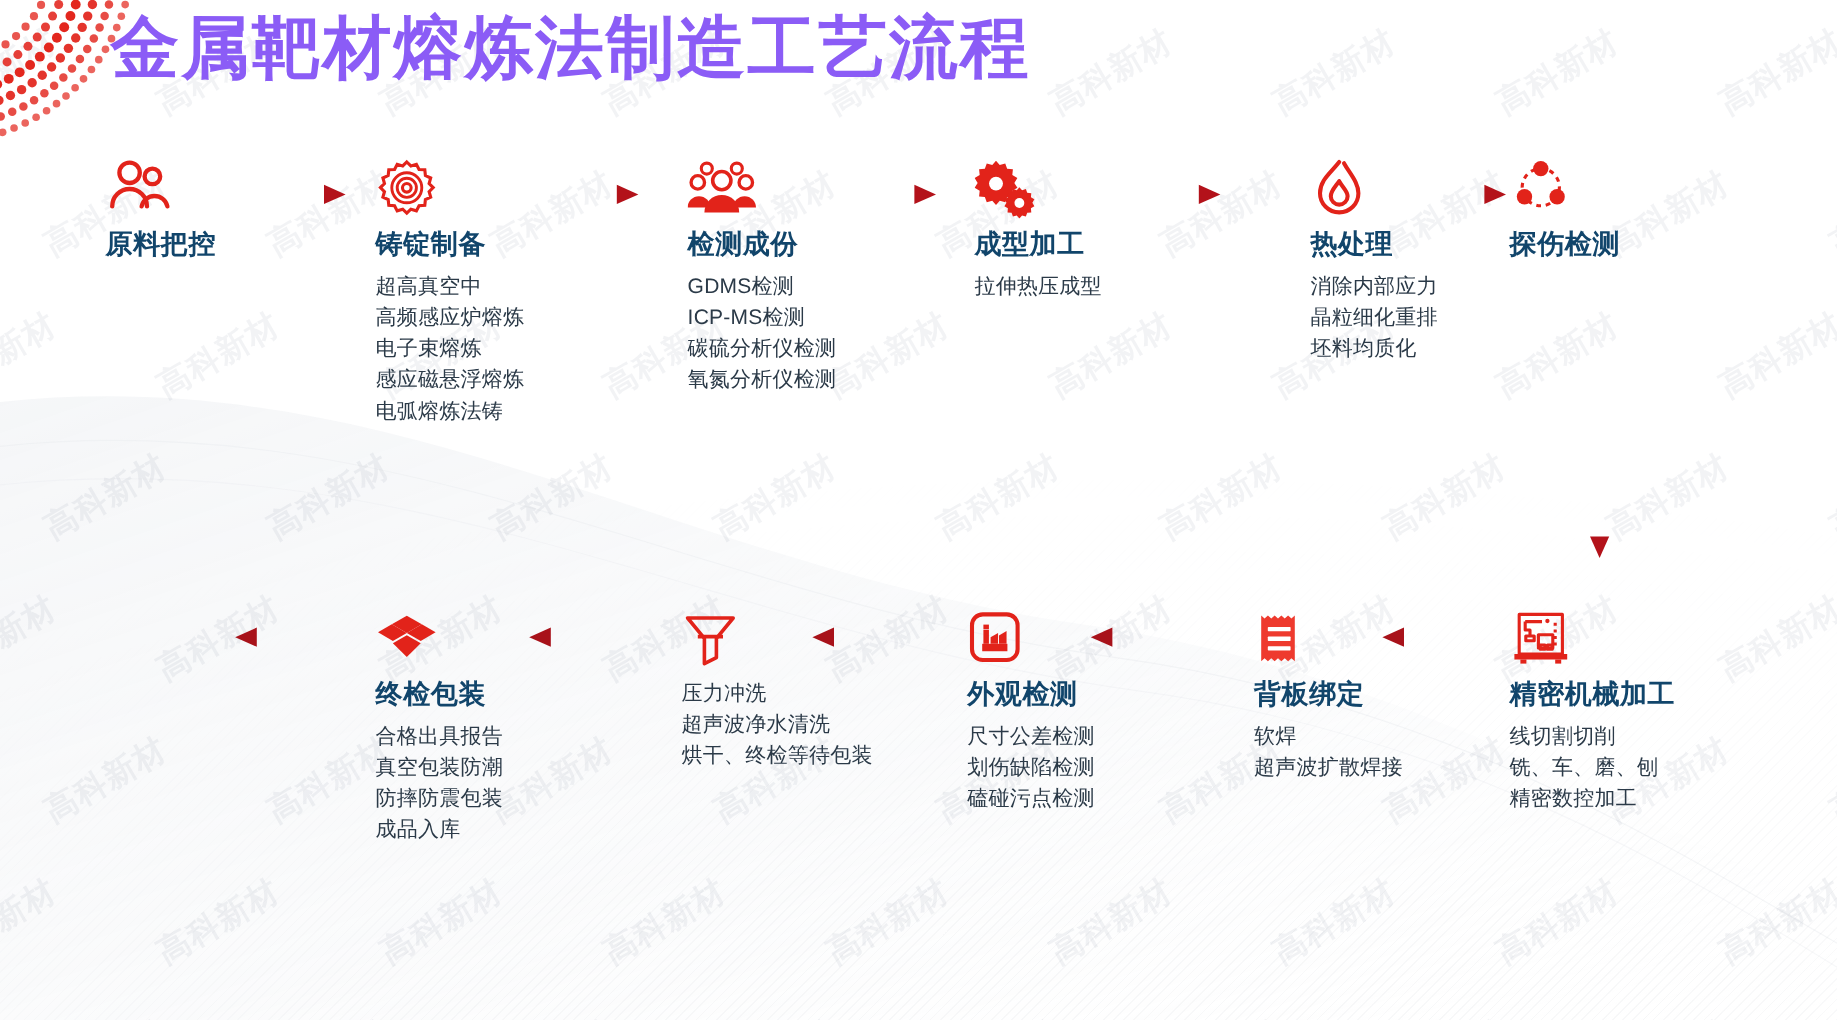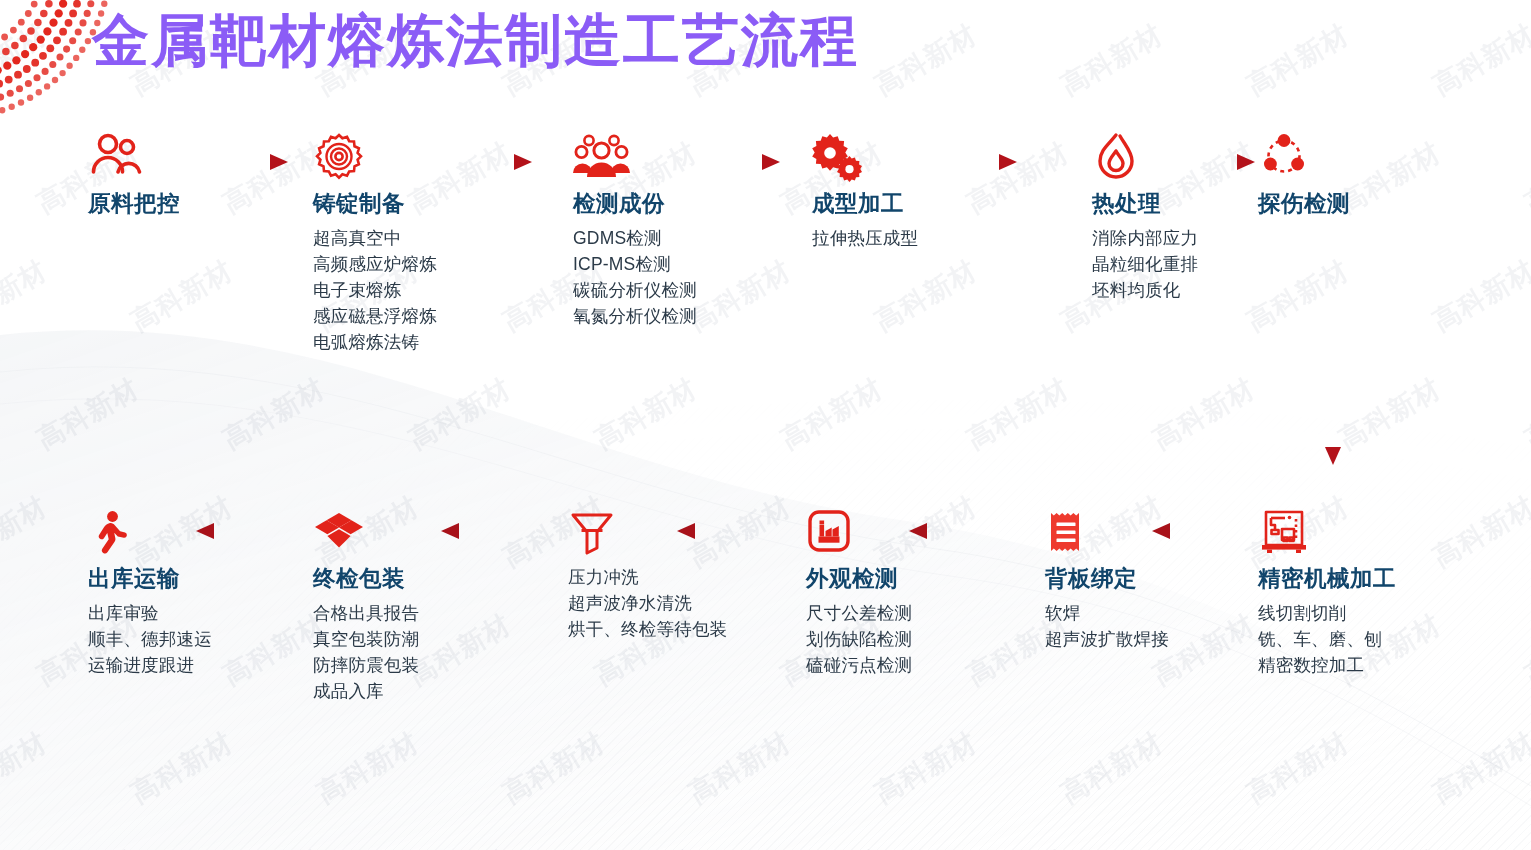--- a/index.html
+++ b/index.html
@@ -685,30 +685,14 @@
           <linearGradient id="al5" x1="1" y1="0" x2="0" y2="0">
         <stop offset="0%" stop-color="#c04b47"></stop>
             <stop offset="100%" stop-color="#a8121a"></stop>
       </linearGradient>
         </defs>
       <line x1="94" y1="12" x2="20" y2="12" stroke="url(#al5)" stroke-width="2.6"></line>
       <polygon points="22,4 4,12 22,20" fill="#a8121a"></polygon>
     </svg>
   </div>
 
-  <div class="step" style="left:88px; top:505px;">
-    <div class="step-icon">
-      <svg width="46" height="48" viewBox="0 0 46 48">
-        <g fill="#e2231a">
-          <circle cx="24.5" cy="7.5" r="5.4"></circle>
-          <path d="M22,14 c-3,0.5 -5,2.4 -6.5,5 l-4.4,7 a2.9,2.9 0 0 0 4.8,3.2 l3.4,-5.2 1.4,6.2 -6.4,9.6 a3.1,3.1 0 0 0 5.1,3.5 l7.2,-10.6 c0.8,-1.2 1,-2.2 0.7,-3.6 l-1.1,-5.3 3.6,3.6 6,1.4 a2.8,2.8 0 0 0 1.3,-5.4 l-5,-1.2 -5.3,-6 c-1.2,-1.4 -2.5,-2.4 -4.8,-2.2 z"></path>
-        </g>
-      </svg>
-    </div>
-    <div class="step-title">出库运输</div>
-    <div class="step-lines">
-      <div class="step-line">出库审验</div>
-      <div class="step-line">顺丰、德邦速运</div>
-      <div class="step-line">运输进度跟进</div>
-    </div>
-  </div>
 
 </div>
 
 </body></html>

